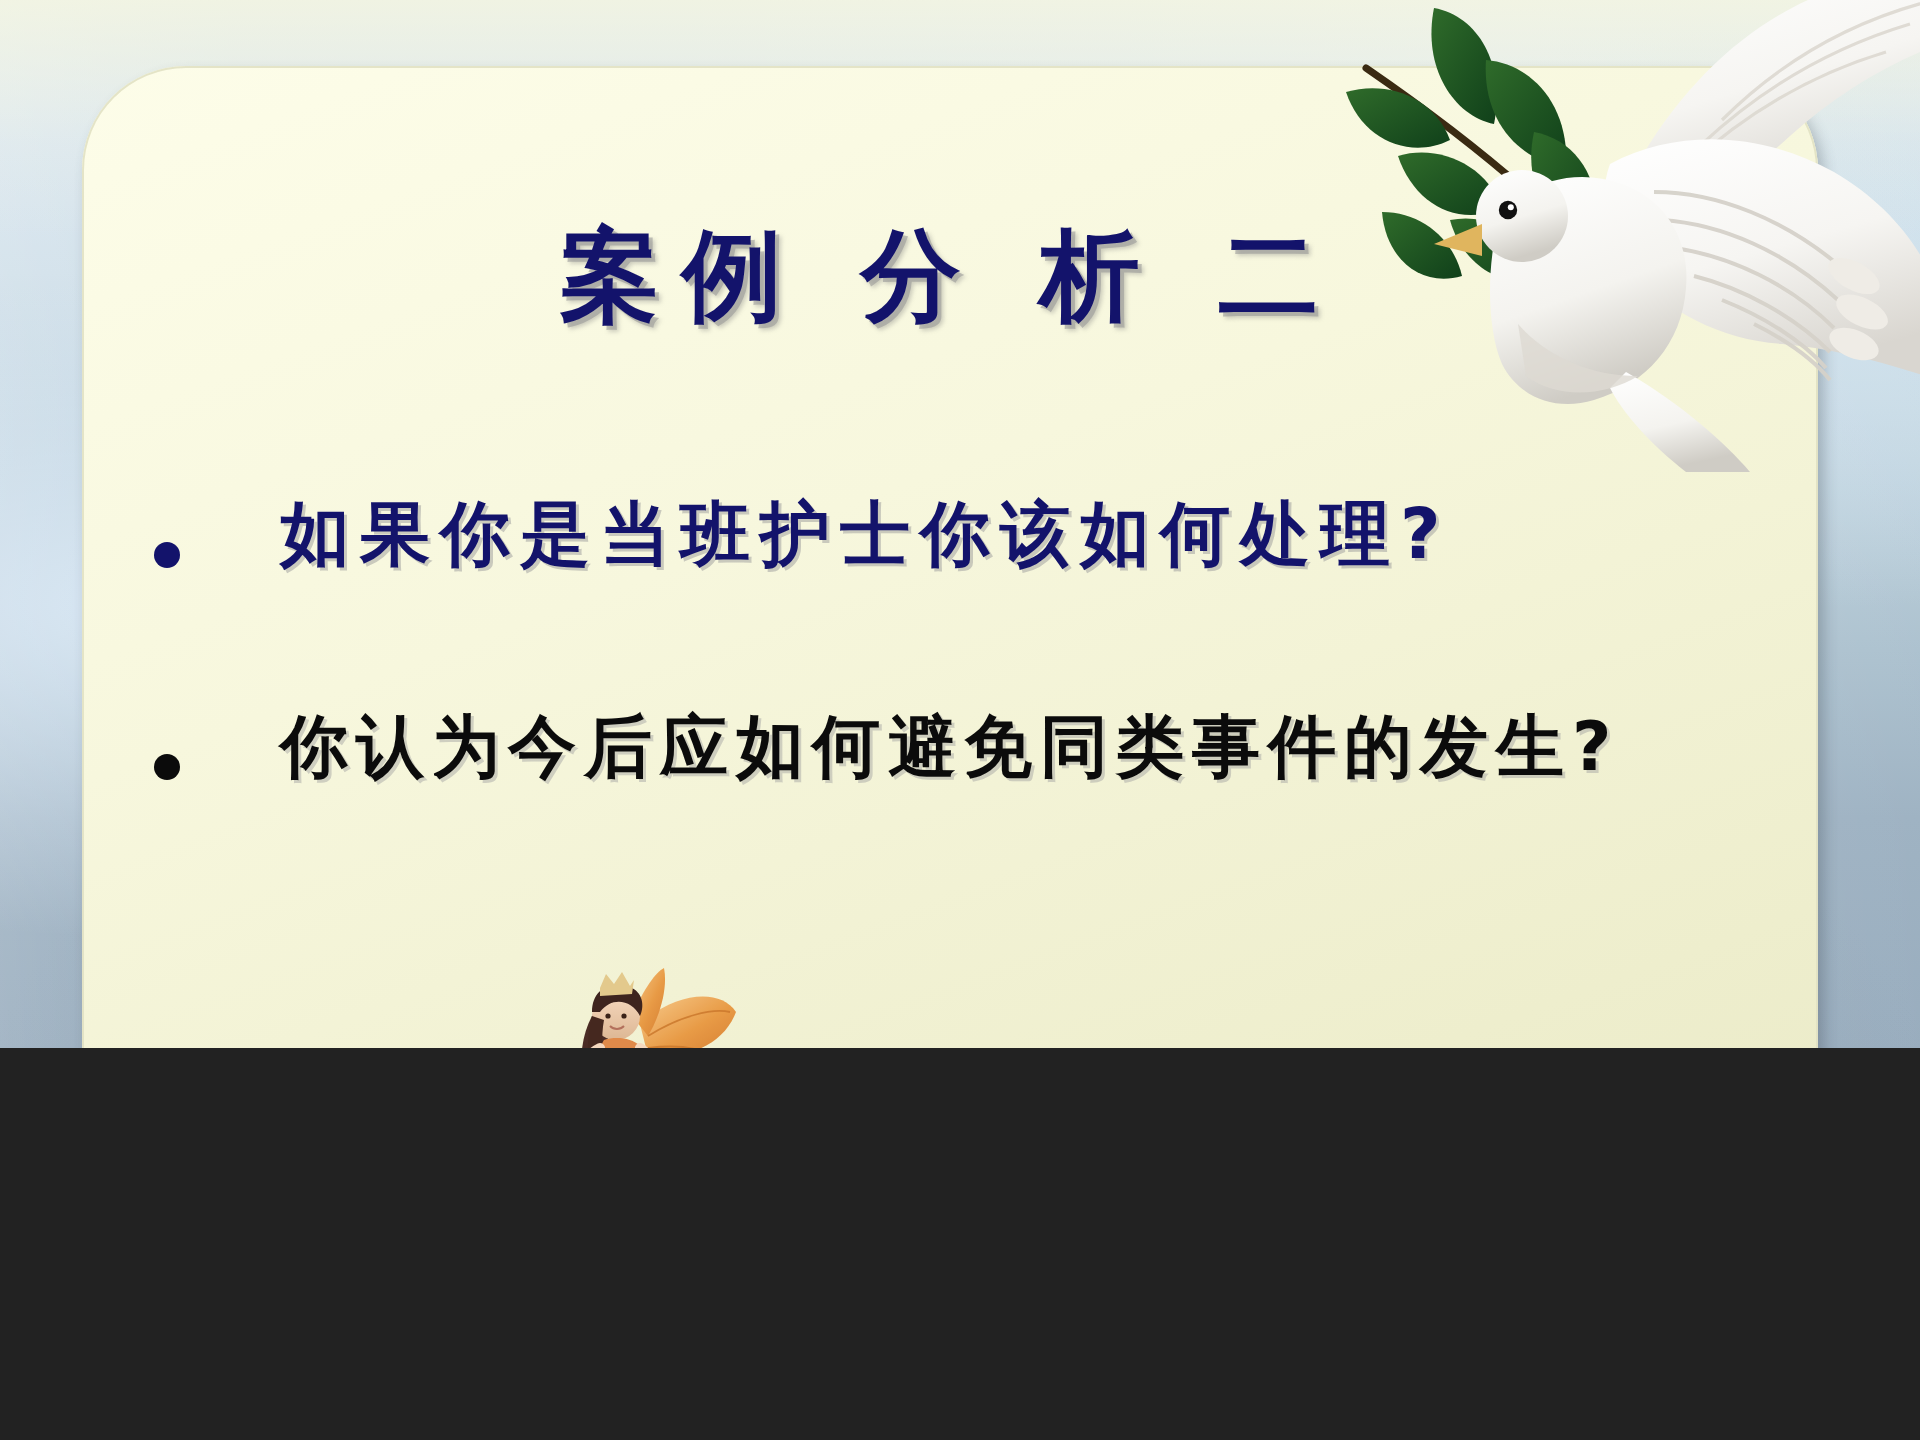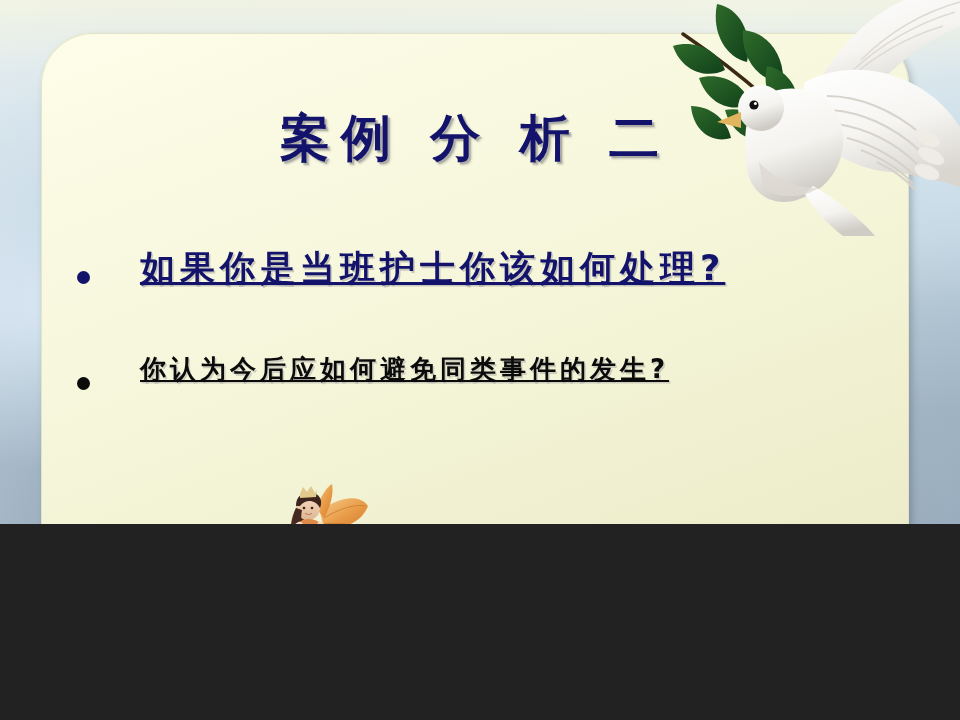--- a/index.html
+++ b/index.html
@@ -107,32 +107,31 @@
     margin-top: 24px;
     margin-right: 50px;
   }
   .bullet-text {
     font-family: "DejaVu Sans", "Liberation Sans", sans-serif;
     font-size: 35px;
     font-weight: bold;
     letter-spacing: 5px;
     line-height: 1.25;
     white-space: nowrap;
-    text-decoration: underline;
   }
   .row-1 .bullet-dot { background: #13136b; }
   .row-1 .bullet-text {
     color: #13136b;
     text-shadow: 1.5px 1.5px 0 rgba(155,155,155,0.5);
   }
   .row-2 .bullet-dot { background: #0b0b0b; }
   .row-2 .bullet-text {
     color: #0b0b0b;
     text-shadow: 1.5px 1.5px 0 rgba(160,160,160,0.45);
-    font-size: 26px;
+    font-size: 34px;
     letter-spacing: 4px;
   }
 
   
   .dove-art {
     position: absolute;
     left: 655px;
     top: -14px;
     width: 320px;
     height: 250px;

